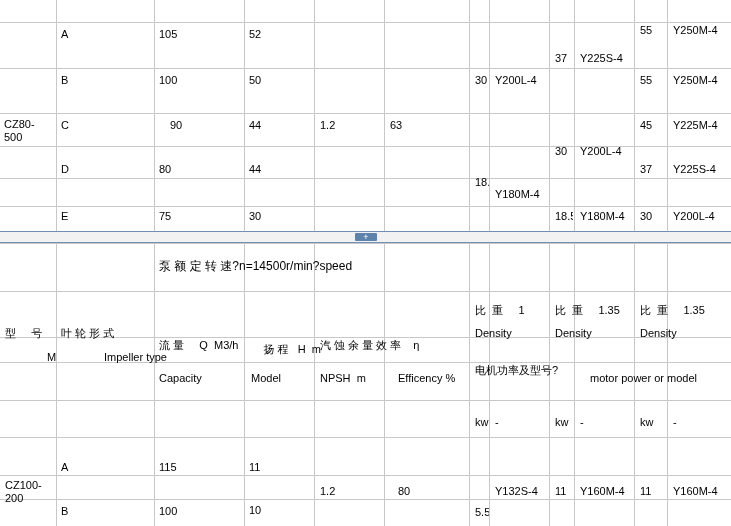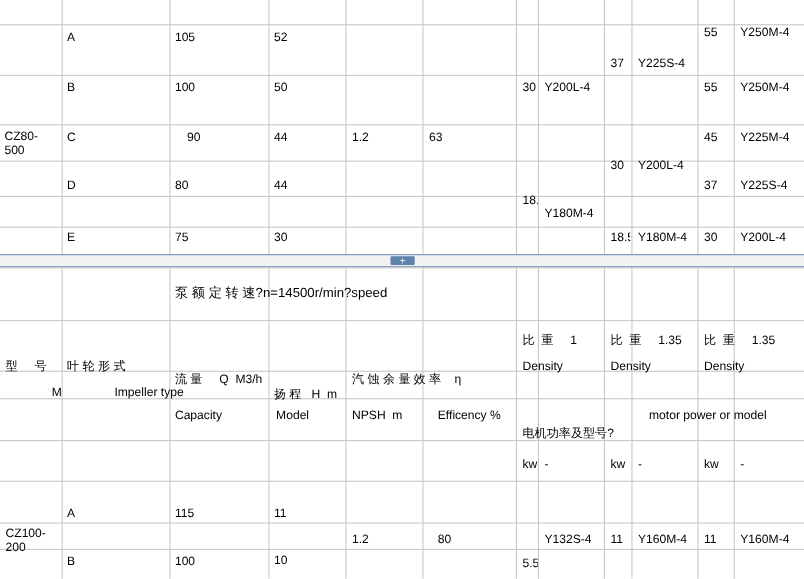--- a/index.html
+++ b/index.html
@@ -149,39 +149,39 @@
     <div class="hline" style="left:0;top:400px;width:731px;"></div>
     <div class="hline" style="left:0;top:437px;width:731px;"></div>
     <div class="hline" style="left:0;top:475px;width:731px;"></div>
     <div class="hline" style="left:0;top:499px;width:731px;"></div>
 
     <div class="cell" style="left:155px;top:258px;width:400px;font-size:12px;">泵 额 定 转 速?n=14500r/min?speed</div>
 
     <div class="cell" style="left:1px;top:325px;width:55px;">型     号</div>
     <div class="cell" style="left:57px;top:325px;width:96px;">叶 轮 形 式</div>
     <div class="cell" style="left:155px;top:337px;width:110px;">流 量     Q  M3/h</div>
-    <div class="cell" style="left:245px;top:351px;width:80px;">扬 程   H  m</div>
+    <div class="cell" style="left:245px;top:341px;width:80px;text-align:right;">扬 程   H  m</div>
     <div class="cell" style="left:316px;top:337px;width:80px;">汽 蚀 余 量</div>
     <div class="cell" style="left:372px;top:337px;width:70px;">效 率    η</div>
 
     <div class="cell" style="left:1px;top:349px;width:55px;padding-left:46px;">Model</div>
     <div class="cell" style="left:61px;top:349px;width:96px;margin-left:39px;">Impeller type</div>
     <div class="cell" style="left:155px;top:370px;width:88px;">Capacity</div>
     <div class="cell" style="left:247px;top:370px;width:68px;">Model</div>
     <div class="cell" style="left:316px;top:370px;width:68px;">NPSH  m</div>
     <div class="cell" style="left:394px;top:370px;width:76px;">Efficency %</div>
 
     <div class="cell" style="left:471px;top:302px;width:78px;">比  重     1</div>
     <div class="cell" style="left:471px;top:325px;width:78px;">Density</div>
     <div class="cell" style="left:551px;top:302px;width:82px;">比  重     1.35</div>
     <div class="cell" style="left:551px;top:325px;width:82px;">Density</div>
     <div class="cell" style="left:636px;top:302px;width:95px;">比  重     1.35</div>
     <div class="cell" style="left:636px;top:325px;width:95px;">Density</div>
 
-    <div class="cell" style="left:471px;top:362px;width:120px;margin-top:24px;">电机功率及型号?</div>
+    <div class="cell" style="left:471px;top:362px;width:120px;">电机功率及型号?</div>
     <div class="cell" style="left:586px;top:370px;width:145px;">motor power or model</div>
 
     <div class="cell" style="left:471px;top:414px;width:18px;">kw</div>
     <div class="cell" style="left:491px;top:414px;width:58px;">-</div>
     <div class="cell" style="left:551px;top:414px;width:22px;">kw</div>
     <div class="cell" style="left:576px;top:414px;width:58px;">-</div>
     <div class="cell" style="left:636px;top:414px;width:30px;">kw</div>
     <div class="cell" style="left:669px;top:414px;width:62px;">-</div>
 
     <div class="cell" style="left:1px;top:477px;width:55px;">CZ100-200</div>

